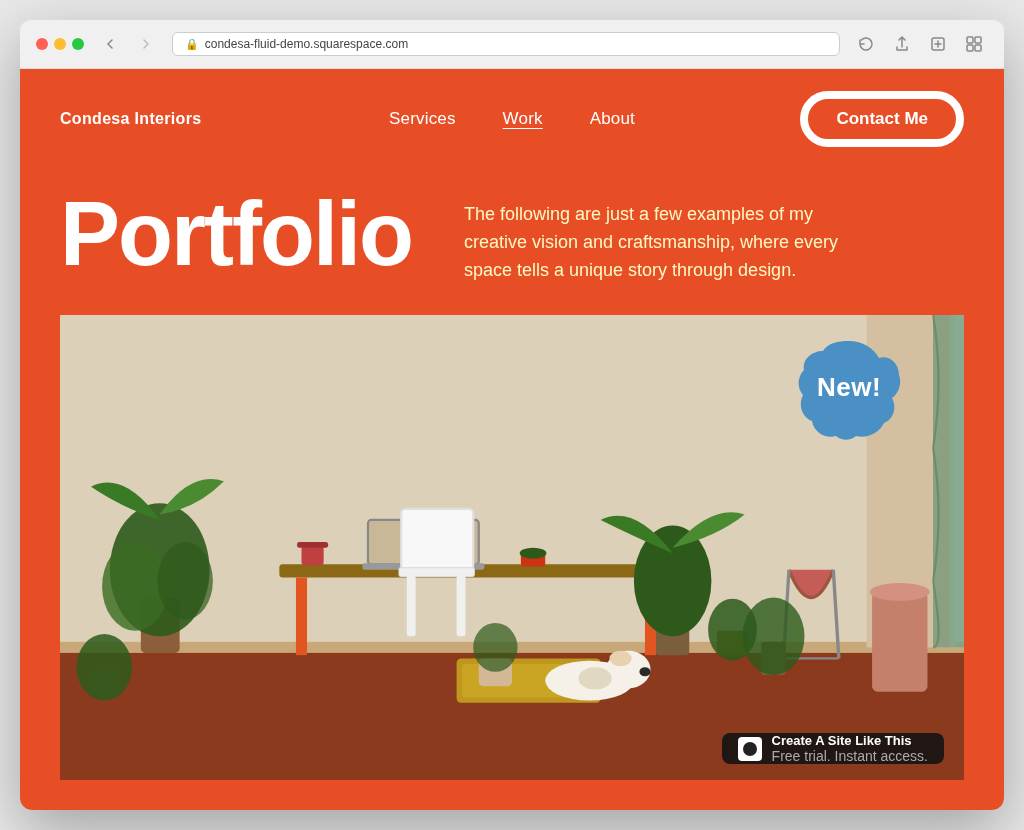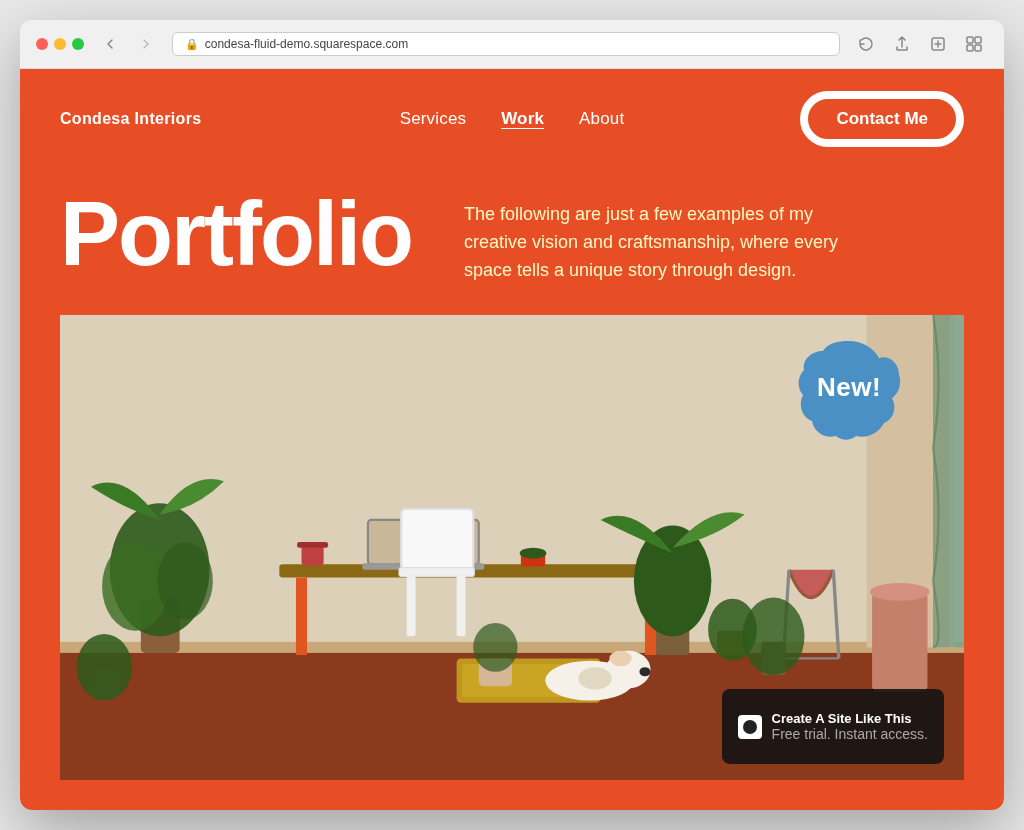--- a/index.html
+++ b/index.html
@@ -129,37 +129,37 @@
       font-size: 16px;
       font-weight: 600;
       letter-spacing: 0.02em;
     }
 
     .nav-links {
       position: absolute;
       left: 50%;
       transform: translateX(-50%);
       display: flex;
-      gap: 35px;
+      gap: 47px;
       align-items: center;
     }
 
     .nav-link {
       color: #fff;
       text-decoration: none;
       font-size: 17px;
       font-weight: 400;
       letter-spacing: 0.01em;
       cursor: pointer;
     }
 
     .nav-link.active {
       text-decoration: underline;
       text-underline-offset: 4px;
-      font-weight: 700;
+      font-weight: 400;
     }
 
     .contact-btn {
       margin-left: auto;
       color: #fff;
       border: 8px solid #ffffff;
       border-radius: 40px;
       padding: 10px 28px;
       font-size: 17px;
       font-weight: 600;
@@ -268,21 +268,21 @@
       font-size: 14px;
       color: #aaa;
     }
 
     .squarespace-badge {
       position: absolute;
       bottom: 16px;
       right: 20px;
       background: rgba(20,20,20,0.9);
       color: #fff;
-      padding: 22px 16px;
+      padding: 0 16px;
       border-radius: 8px;
       display: flex;
       align-items: center;
       gap: 10px;
       cursor: pointer;
     }
 
     
     .photo-bg {
       position: absolute;

